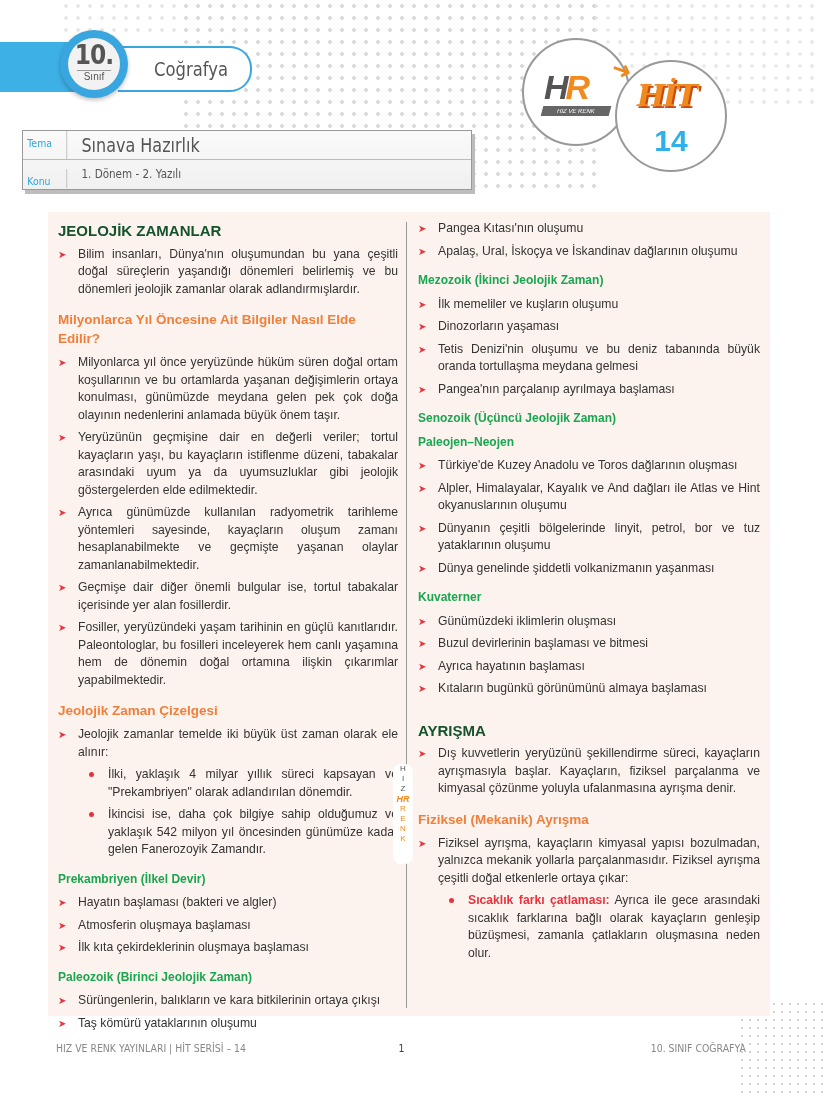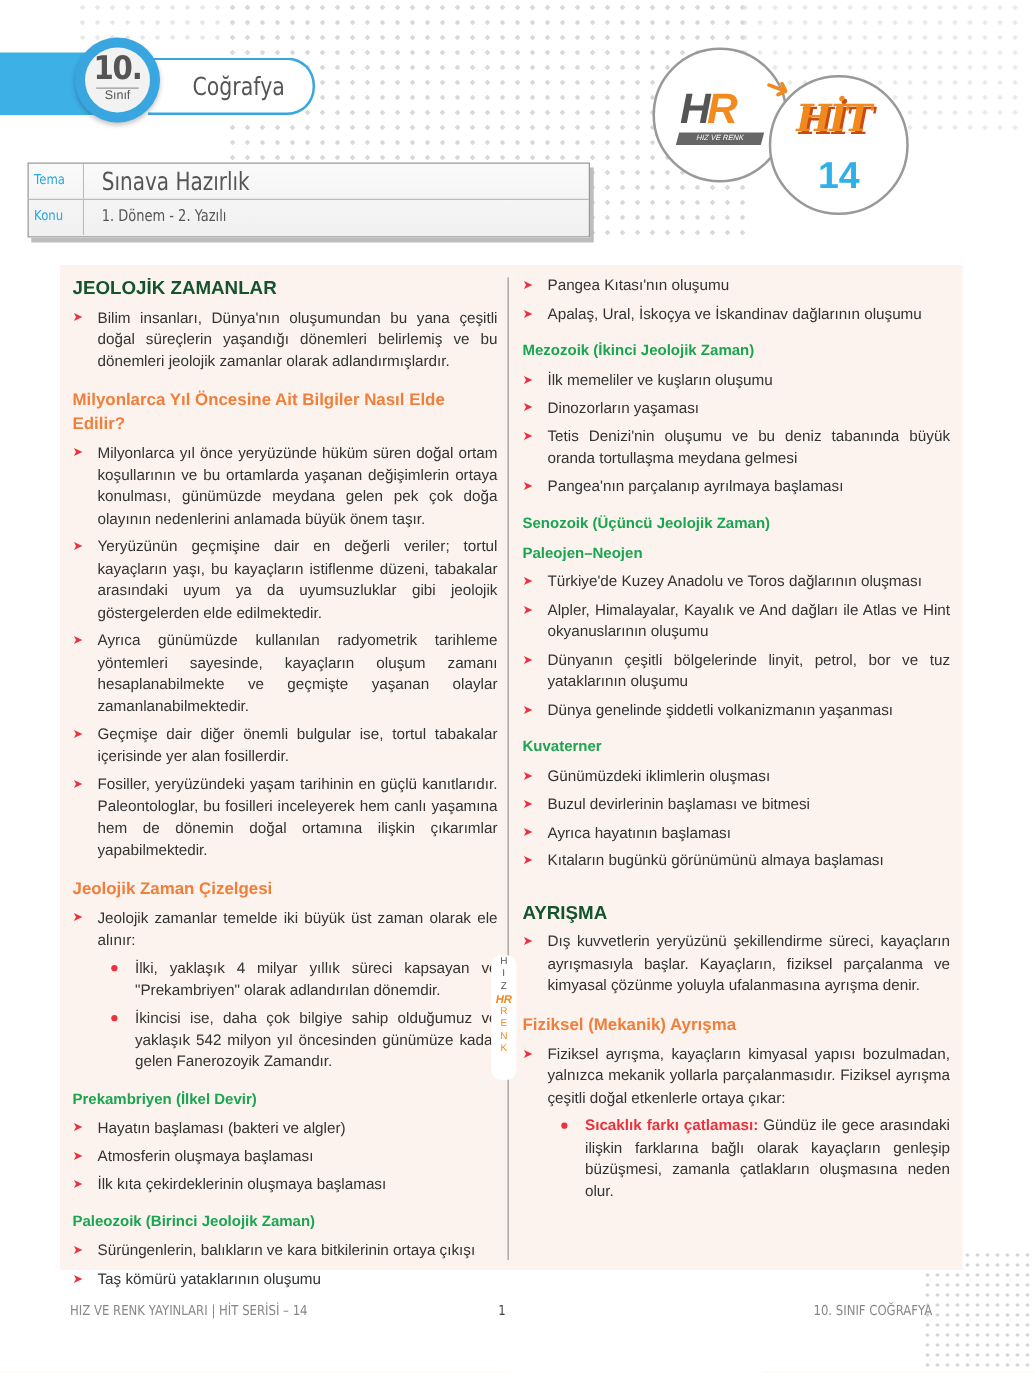--- a/index.html
+++ b/index.html
@@ -25,21 +25,21 @@
   .hr-mark{position:absolute;left:20px;top:28px;font-weight:bold;font-style:italic;font-size:34px;letter-spacing:-3px;}
   .hr-h{color:#555;} .hr-r{color:#f28a1e;}
   .hr-sub{position:absolute;left:18px;top:66px;width:68px;height:10px;background:#666;color:#fff;font-size:6px;line-height:10px;text-align:center;transform:skewX(-15deg);}
   .hit-mark{position:absolute;left:20px;top:16px;font-family:"DejaVu Serif",serif;font-style:italic;font-weight:bold;font-size:30px;color:#f08a1e;text-shadow:2px 2px 0 #c94b12;letter-spacing:-2px;}
   .hit-num{position:absolute;left:0;width:100%;top:62px;text-align:center;font-weight:bold;font-size:30px;color:#2fb0e8;}
   .arrow{position:absolute;left:612px;top:56px;color:#f08a1e;font-size:24px;transform:rotate(20deg);}
 
   
   .tk{position:absolute;left:22px;top:130px;width:448px;height:58px;border:1px solid #999;background:linear-gradient(#fafafa,#f0f0f0);box-shadow:3px 4px 0 #bdbdbd;}
   .tk-row{display:flex;height:28px;border-bottom:1px solid #bbb;}
-  .tk-row:last-child{border-bottom:none;}
+  .tk-row:last-child{border-bottom:none;align-items:flex-end;}
   .tk-key{width:52px;border-right:1px solid #bbb;color:#2aa7df;font-size:11px;padding:6px 0 0 5px;box-sizing:border-box;font-family:"DejaVu Sans",sans-serif;transform:scaleX(.85);transform-origin:left;}
   .tk-val{padding-left:8px;color:#555;font-family:"DejaVu Sans",sans-serif;transform:scaleX(.8);transform-origin:left;white-space:nowrap;}
   .tk-row:first-child .tk-val{font-size:20px;line-height:28px;}
   .tk-row:last-child .tk-val{font-size:13px;line-height:28px;}
 
   
   .panel{position:absolute;left:48px;top:212px;width:722px;height:804px;background:#fdf3ee;}
   .col{position:absolute;top:8px;font-size:12.2px;line-height:17.5px;color:#333;}
   .col-left{left:10px;width:340px;}
   .col-right{left:370px;width:342px;}
@@ -181,21 +181,21 @@
     <div class="h-blue" style="margin-top:24px">AYRIŞMA</div>
     <ul>
       <li class="arrow-item">Dış kuvvetlerin yeryüzünü şekillendirme süreci, kayaçların ayrışmasıyla başlar. Kayaçların, fiziksel parçalanma ve kimyasal çözünme yoluyla ufalanmasına ayrışma denir.</li>
     </ul>
 
     <div class="h-orange">Fiziksel (Mekanik) Ayrışma</div>
     <ul>
       <li class="arrow-item">Fiziksel ayrışma, kayaçların kimyasal yapısı bozulmadan, yalnızca mekanik yollarla parçalanmasıdır. Fiziksel ayrışma çeşitli doğal etkenlerle ortaya çıkar:</li>
     </ul>
     <ul>
-      <li class="dot-item"><span class="red-b">Sıcaklık farkı çatlaması:</span><span> Gündüz ile gece arasındaki ilişkin farklarına bağlı olarak kayaçların genleşip büzüşmesi, zamanla çatlakların oluşmasına neden olur.</span></li>
+      <li class="dot-item"><span class="red-b">Sıcaklık farkı çatlaması:</span><span> Ayrıca ile gece arasındaki sıcaklık farklarına bağlı olarak kayaçların genleşip büzüşmesi, zamanla çatlakların oluşmasına neden olur.</span></li>
     </ul>
   </div>
 </div>
 
 <div class="vbrand">
   <div class="g">H</div>
   <div class="g">I</div>
   <div class="g">Z</div>
   <div class="hr o">HR</div>
   <div class="o">R</div>

